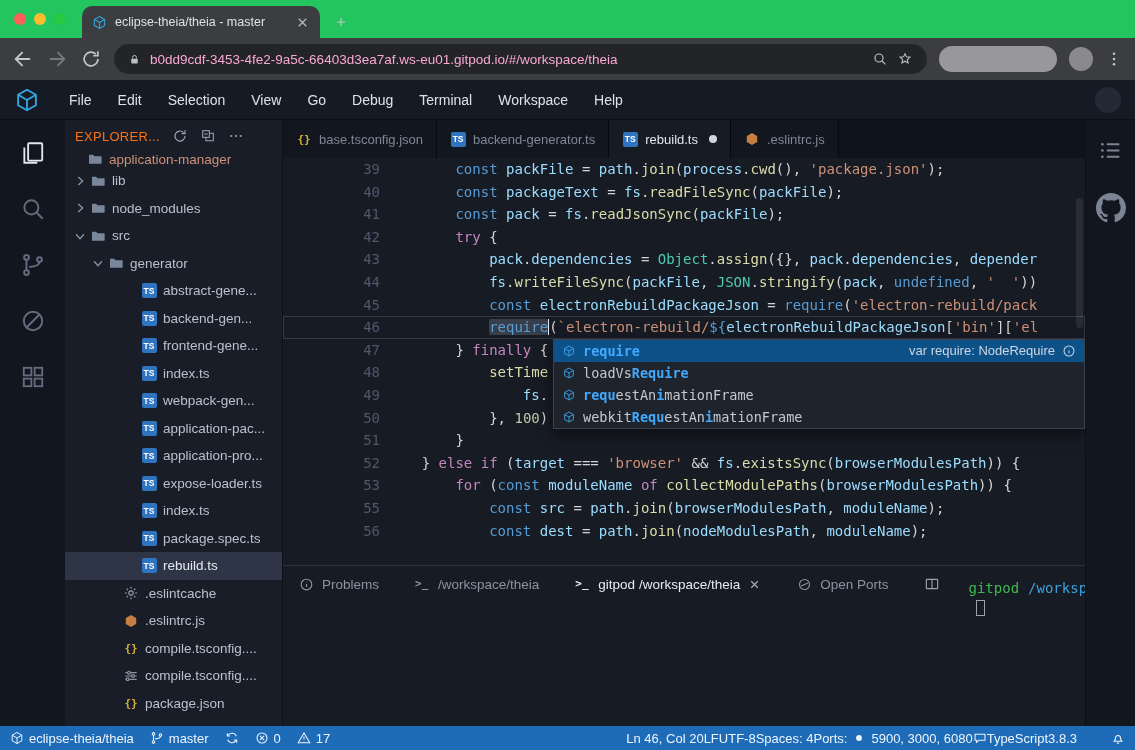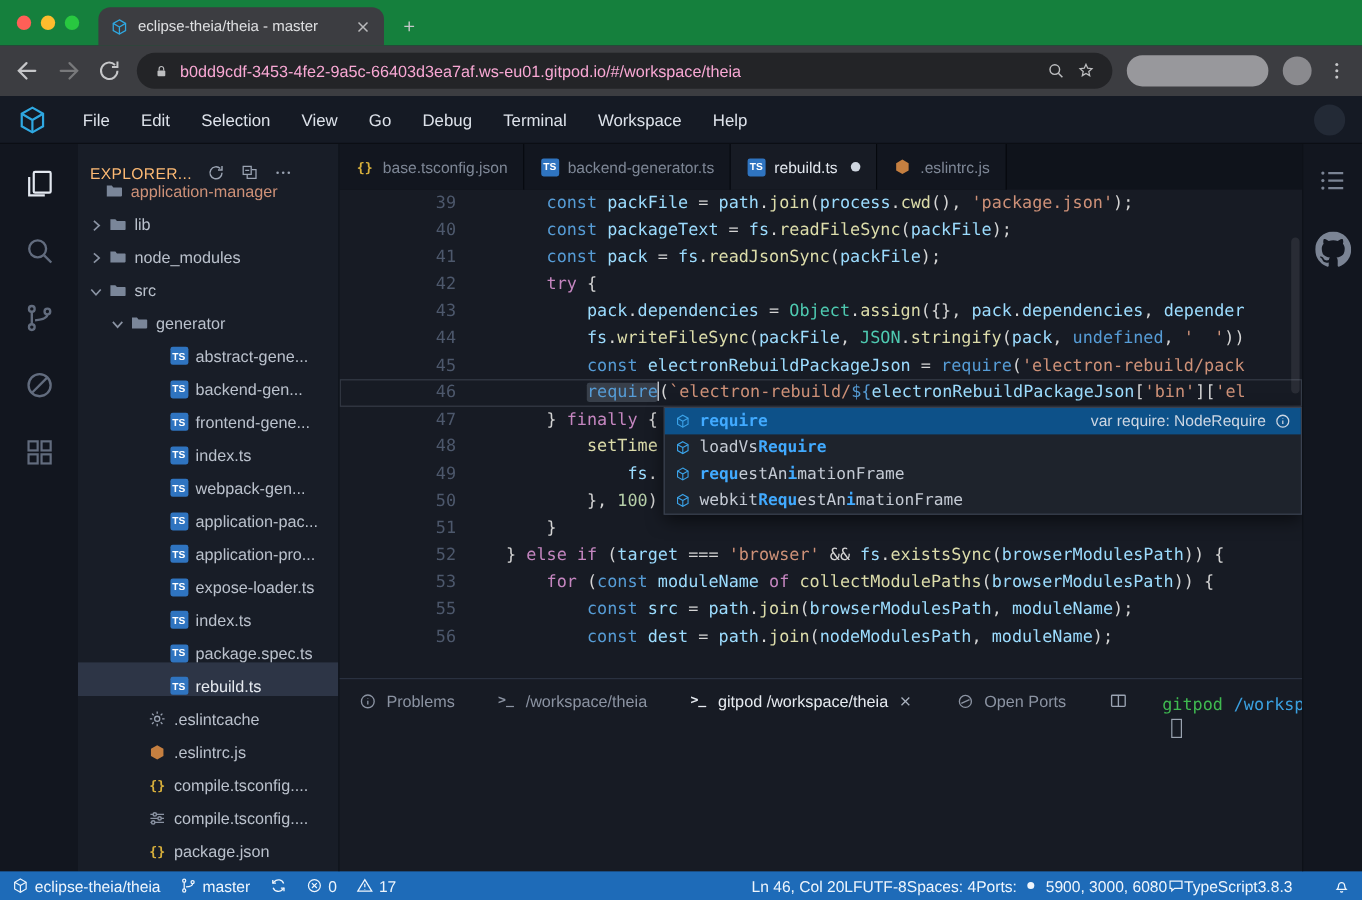--- a/index.html
+++ b/index.html
@@ -2,21 +2,21 @@
 <html><head>
 <meta charset="utf-8">
 <style>
   *{box-sizing:border-box;margin:0;padding:0}
   html,body{width:1135px;height:750px;overflow:hidden}
   body{font-family:"Liberation Sans",sans-serif;background:#171b24;color:#d4d8e0}
   .icon{display:inline-flex;flex:none}
   .icon svg{display:block;width:100%;height:100%}
 
   
-  .tabstrip{height:38px;background:#15803d;display:flex;align-items:flex-end}
+  .tabstrip{height:38px;background:#22c55e;display:flex;align-items:flex-end}
   .lights{display:flex;gap:8px;align-items:center;height:100%;padding:0 16px 0 14px}
   .light{width:12px;height:12px;border-radius:50%}
   .btab{height:32px;width:238px;background:#3c3d41;border-radius:10px 10px 0 0;display:flex;align-items:center;padding:0 10px;gap:8px}
   .btab-title{font-size:12.5px;color:#dfe0e2;white-space:nowrap;overflow:hidden;flex:1}
   .btab .icon{width:15px;height:15px}
   .tabclose{width:15px;height:15px;color:#b9babc}
   .newtab{width:26px;height:26px;margin:0 0 3px 8px;color:#c7c8ca;display:flex;align-items:center;justify-content:center}
   .newtab .icon{width:14px;height:14px}
   .toolbar{height:42px;background:#3c3d41;display:flex;align-items:center;padding:0 12px;gap:12px}
   .navbtn{width:22px;height:22px;color:#c6c7c9}
@@ -38,25 +38,25 @@
   
   .main{display:flex;height:606px}
   .activitybar{width:65px;background:#12161f;display:flex;flex-direction:column;align-items:center;padding-top:20px;gap:30px;flex:none}
   .actitem{width:26px;height:26px;color:#626c7e}
   .actitem.active{color:#e3e8f0}
   .rightbar{width:50px;background:#12161f;border-left:1px solid #0d1118;display:flex;flex-direction:column;align-items:center;padding-top:18px;gap:30px;flex:none}
   .rightbar .actitem{width:25px;height:25px;color:#7b8494}
 
   
   .sidebar{width:218px;background:#181d27;display:flex;flex-direction:column;border-right:1px solid #0d1118;flex:none;overflow:hidden}
-  .sidebar-header{height:32px;display:flex;align-items:flex-end;padding:0 10px;color:#fdba74;font-size:13px;letter-spacing:.3px;flex:none}
+  .sidebar-header{height:32px;display:flex;align-items:center;padding:0 10px;color:#f97316;font-size:13px;letter-spacing:.3px;flex:none}
   .sh-title{white-space:nowrap}
   .sh-ico{width:16px;height:16px;color:#9aa3b2;margin-left:12px}
   .tree{flex:1;overflow:hidden}
-  .trow{height:27.5px;display:flex;align-items:flex-end;font-size:13.5px;color:#bac1cc;white-space:nowrap;cursor:default}
+  .trow{height:27.5px;display:flex;align-items:center;font-size:13.5px;color:#bac1cc;white-space:nowrap;cursor:default}
   .trow.selected{background:#2d3546;color:#e6eaf0}
   .trow.clipped{height:15px;overflow:hidden;align-items:flex-end}
   .chev{width:14px;height:14px;color:#8a93a3;margin-right:3px}
   .fico{width:16px;height:16px;margin-right:6px;display:inline-flex;align-items:center;justify-content:center}
   .fico.folder{color:#7a8699}
   .tsbadge{width:15px;height:15px;background:#2f74c0;color:#fff;font-weight:bold;font-size:8.5px;display:flex;align-items:center;justify-content:center;border-radius:2px}
   .jsonico{color:#d8b03c;font-family:"DejaVu Sans Mono",monospace;font-weight:bold;font-size:11px}
   .fico.eslint{color:#c57f40}
   .fico.gear{color:#9aa3b2}
   .fico.sliders{color:#8a93a3}

